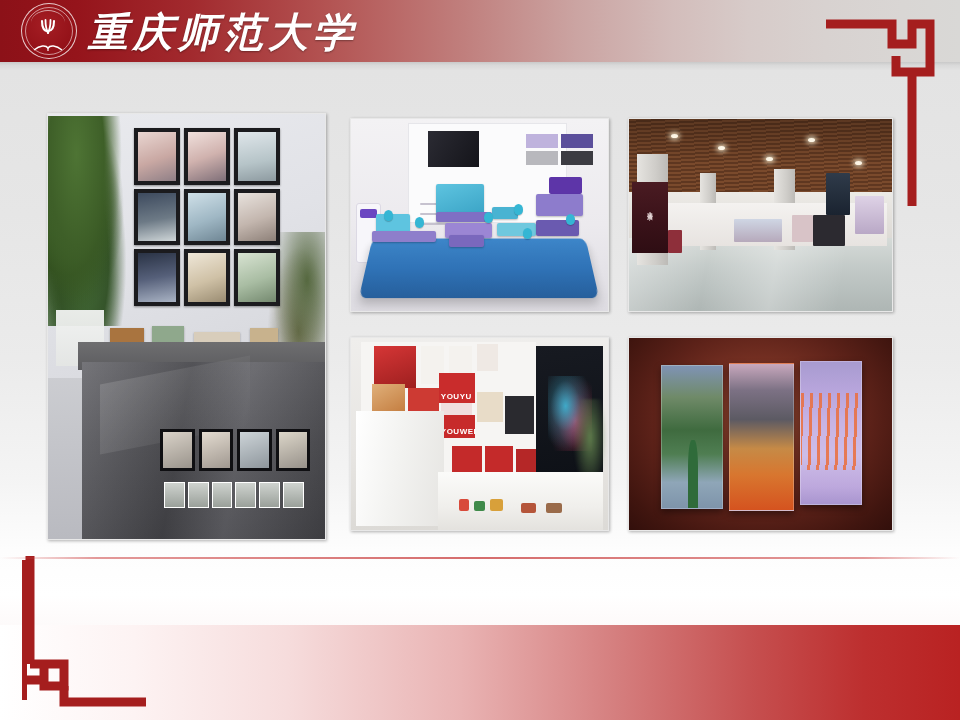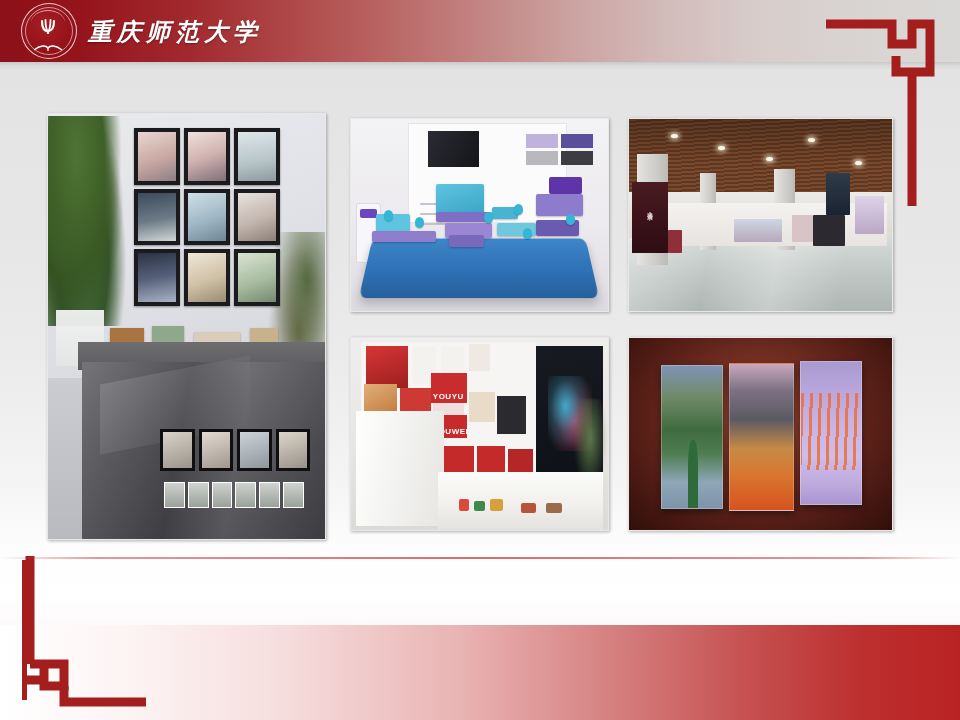--- a/index.html
+++ b/index.html
@@ -62,21 +62,21 @@
   .emblem .glyph svg{display:block;}
   .emblem .book{
     position:absolute;left:17px;top:32px;width:30px;height:8px;
   }
 
   .univ-name{
     position:absolute;left:88px;top:4px;height:56px;
     display:flex;align-items:center;
     color:#ffffff;
     font-family:"Liberation Serif","DejaVu Serif",serif;
-    font-size:24px;font-weight:700;letter-spacing:5px;
+    font-size:40px;font-weight:700;letter-spacing:5px;
     font-style:italic;
     text-shadow:0 1px 2px rgba(0,0,0,.35);
     white-space:nowrap;
   }
 
   
   .orn-tr{position:absolute;right:24px;top:10px;width:110px;height:200px;}
   .orn-bl{position:absolute;left:18px;bottom:14px;width:130px;height:150px;}
   .orn-tr svg,.orn-bl svg{display:block;overflow:visible;}
 
@@ -164,21 +164,21 @@
   .p3-banner span{position:absolute;left:50%;top:34%;transform:translateX(-50%);
     color:#efe3e3;font-size:6px;line-height:8px;writing-mode:vertical-rl;letter-spacing:1px;white-space:nowrap;}
   .p3-booths{position:absolute;left:14%;top:44%;width:84%;height:22%;
     background:linear-gradient(180deg,#f4f2f0,#e7e3e0);}
   .p3-stuff{position:absolute;border-radius:1px;}
   .p3-light{position:absolute;width:7px;height:4px;border-radius:50%;background:#fdf6e6;box-shadow:0 0 5px 2px rgba(255,248,220,.75);}
 
   
   .p4-bg{position:absolute;inset:0;background:linear-gradient(180deg,#efeeec 0%,#e7e5e2 60%,#dcdad6 100%);}
   .p4-wall{position:absolute;left:4%;top:2%;width:68%;height:76%;background:#f6f5f3;}
-  .p4-poster{position:absolute;background:#c02727;}
+  .p4-poster{position:absolute;background:#c02727;margin-left:8px;}
   .p4-poster b{position:absolute;left:6%;bottom:8%;color:#fff;font-size:8px;font-weight:700;letter-spacing:.5px;font-family:"Liberation Sans",sans-serif;}
   .p4-dark{position:absolute;right:2%;top:4%;width:26%;height:72%;background:linear-gradient(170deg,#171a21 0%,#0d1016 100%);overflow:hidden;}
   .p4-dark:after{content:"";position:absolute;left:18%;top:22%;width:66%;height:54%;
     background:radial-gradient(ellipse at 40% 40%,#3fa9c8 0%,rgba(63,169,200,.25) 40%,rgba(0,0,0,0) 70%),
                radial-gradient(ellipse at 62% 60%,#b8375a 0%,rgba(184,55,90,.2) 45%,rgba(0,0,0,0) 72%);}
   .p4-cloth{position:absolute;left:2%;top:38%;width:34%;height:60%;
     background:linear-gradient(100deg,#ffffff 0%,#f3f3f1 45%,#e6e5e2 100%);}
   .p4-table{position:absolute;left:34%;top:70%;width:64%;height:30%;
     background:linear-gradient(180deg,#fbfbf9 0%,#f0efec 60%,#e4e2de 100%);}
   .p4-trinket{position:absolute;border-radius:2px;}

